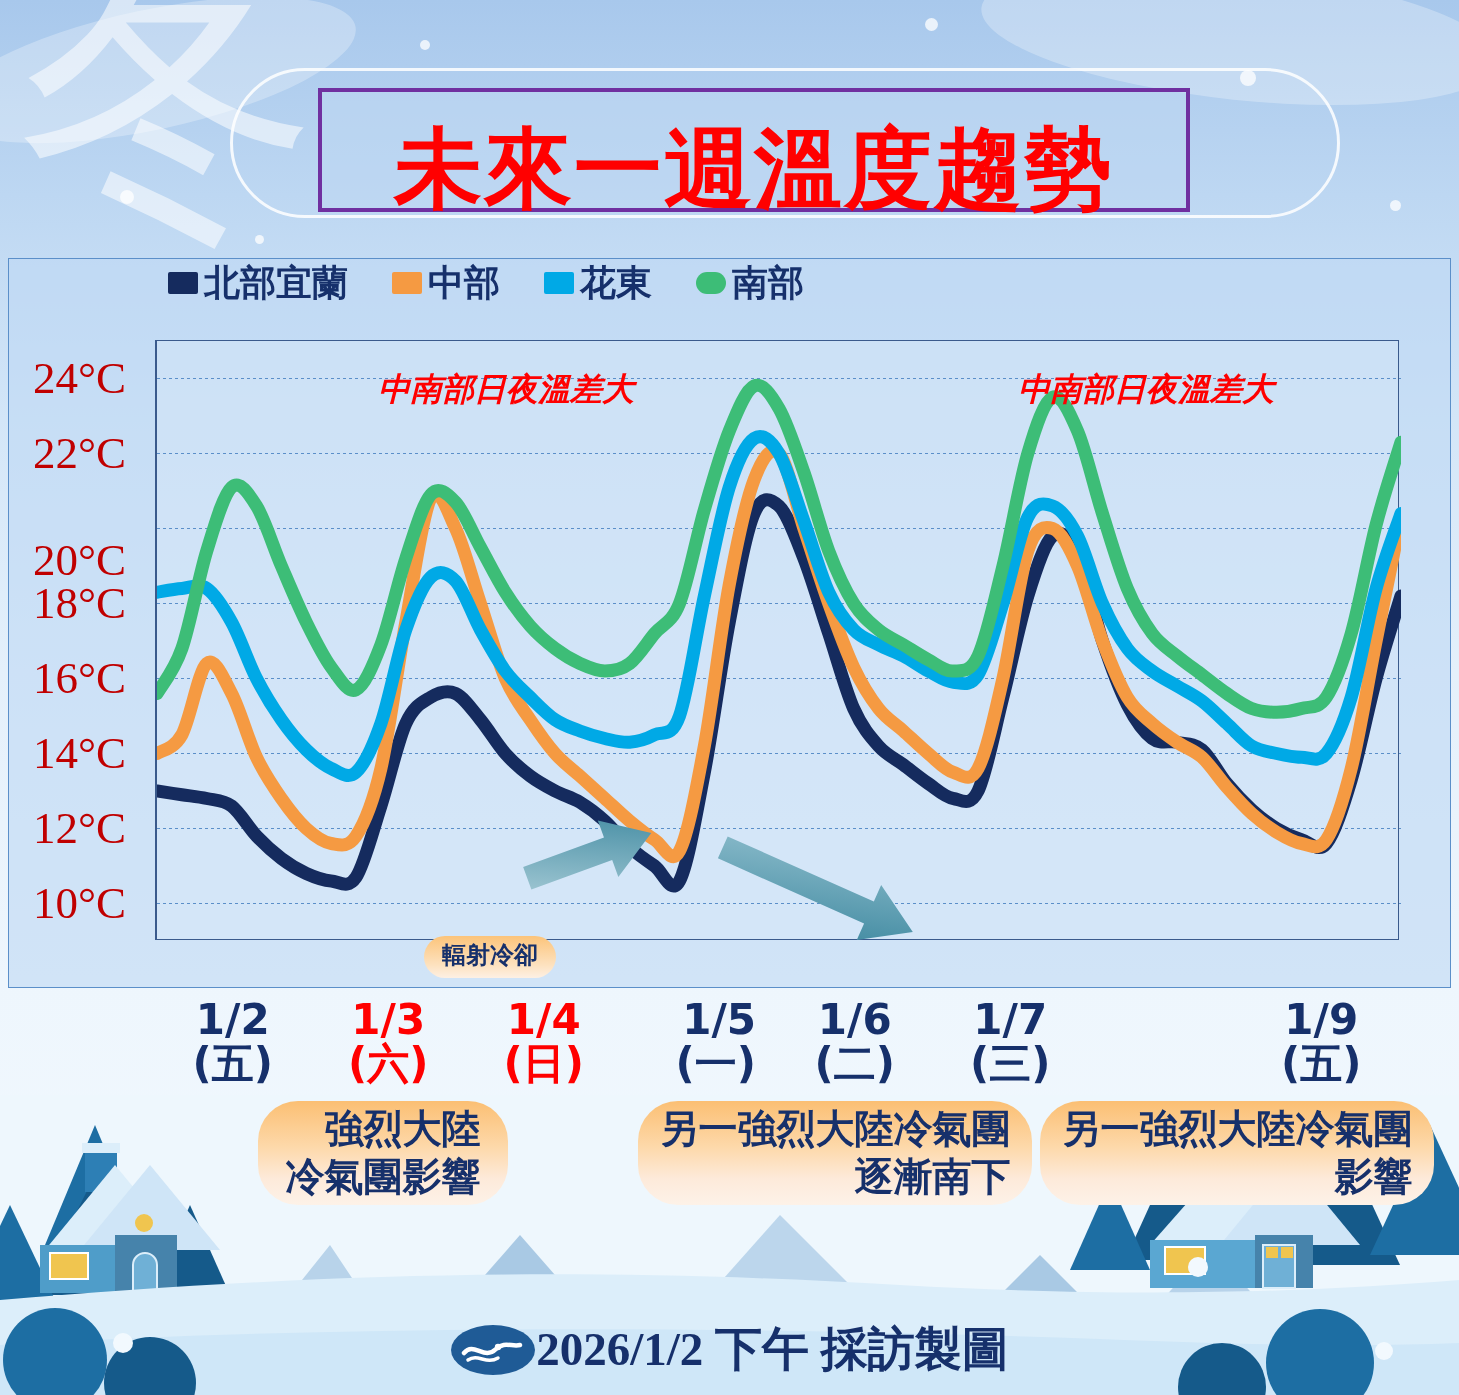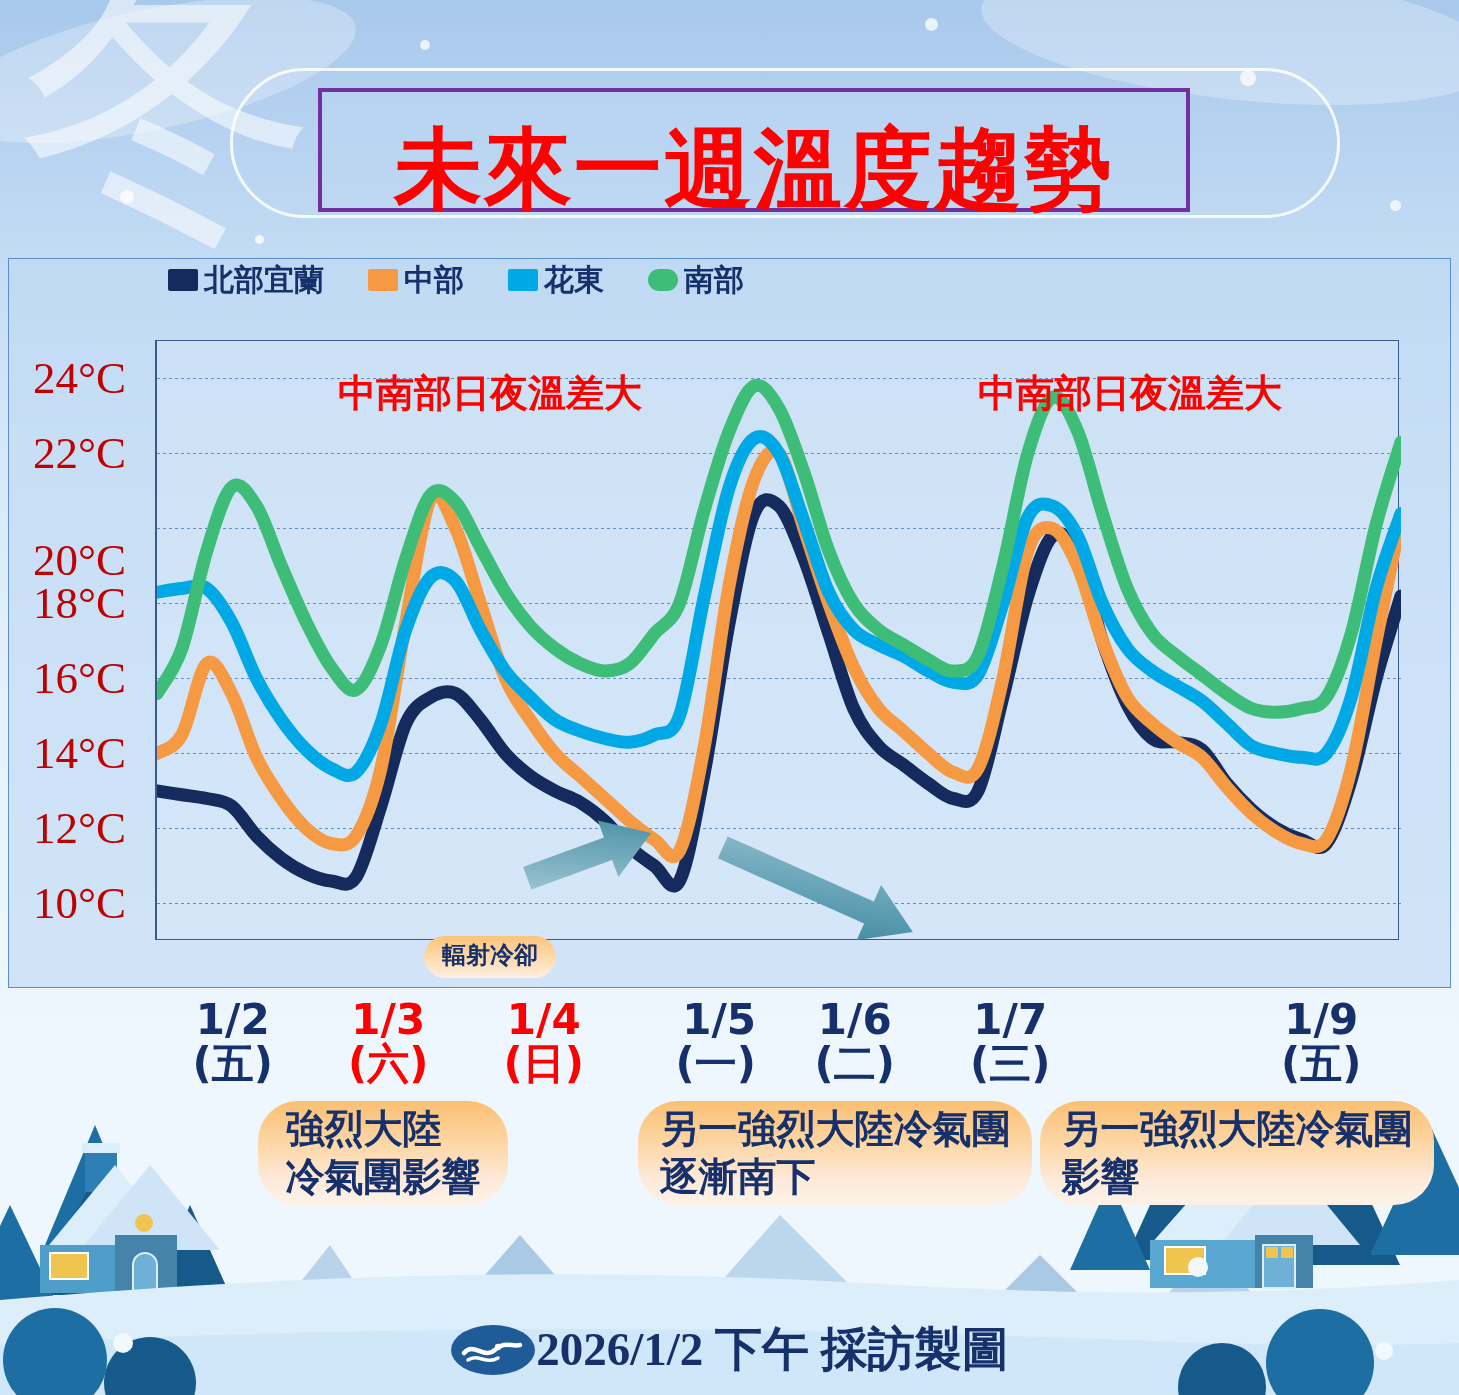--- a/index.html
+++ b/index.html
@@ -55,21 +55,21 @@
   #legend {
     position: absolute; left: 168px; top: 265px;
     display: flex; align-items: center; gap: 44px;
     z-index: 6;
   }
   .legend-item { display: flex; align-items: center; gap: 6px; }
   .legend-swatch { width: 30px; height: 22px; display: inline-block; }
   .legend-swatch.sq { border-radius: 2px; }
   .legend-swatch.rd { border-radius: 11px; }
   .legend-label {
-    font-size: 30px; color: #16306b; font-weight: bold;
+    font-size: 36px; color: #16306b; font-weight: bold;
     font-family: "DejaVu Sans", sans-serif; line-height: 1;
   }
 
   
   #plot-area {
     position: absolute; left: 155px; top: 340px;
     width: 1244px; height: 600px;
     border: 1px solid #3a5a8c;
     border-left: 2px solid #3a5a8c;
     background: rgba(221,236,250,0.35);
@@ -95,42 +95,43 @@
     font-family: "DejaVu Sans", sans-serif;
     font-weight: bold; line-height: 1.05;
   }
   .x-date { font-size: 42px; display: block; }
   .x-day  { font-size: 42px; display: block; }
   .x-tick.weekday .x-date, .x-tick.weekday .x-day { color: #16306b; }
   .x-tick.weekend .x-date, .x-tick.weekend .x-day { color: #ff0000; }
 
   
   .chart-note {
-    position: absolute; color: #ff0000; font-size: 38px;
-    font-weight: bold; white-space: nowrap;
+    position: absolute; color: #ff0000; font-size: 32px;
+    font-style: italic; font-weight: bold; white-space: nowrap;
     font-family: "DejaVu Sans", sans-serif;
     z-index: 7;
+    margin-left: 40px;
   }
   #note-left  { left: 338px; top: 368px; }
   #note-right { left: 978px; top: 368px; }
 
   #radiation-box {
     position: absolute; left: 424px; top: 936px;
     padding: 4px 18px 8px 18px; border-radius: 26px;
     background: linear-gradient(180deg,#fcc47a 0%, #fde2c0 70%, #fdf0e4 100%);
     color: #16306b; font-size: 24px; font-weight: bold; line-height: 1.25;
     font-family: "DejaVu Sans", sans-serif;
     z-index: 8;
   }
 
   
   .callout {
     position: absolute; border-radius: 40px;
     background: linear-gradient(180deg,#fbbf73 0%, #fdd9ab 45%, #fdeada 75%, #fdf2e8 100%);
-    color: #16306b; font-weight: bold; text-align: left;
+    color: #16306b; font-weight: bold; text-align: right;
     font-family: "DejaVu Sans", sans-serif;
     display: flex; align-items: center; justify-content: center;
     line-height: 1.22; font-size: 39px; z-index: 6;
     padding: 6px 16px;
   }
   #callout-1 { left: 258px; top: 1101px; width: 250px; height: 104px; }
   #callout-2 { left: 638px; top: 1101px; width: 394px; height: 104px; }
   #callout-3 { left: 1040px; top: 1101px; width: 394px; height: 104px; }
 
   

